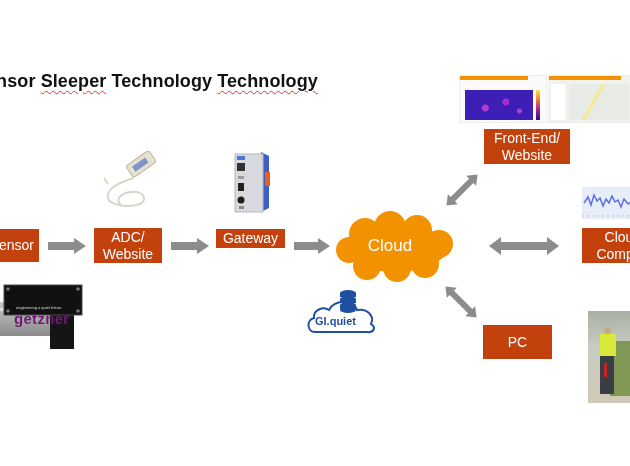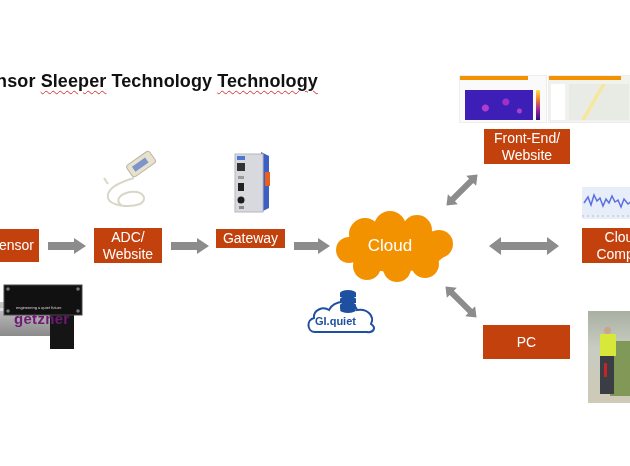--- a/index.html
+++ b/index.html
@@ -31,21 +31,21 @@
   <span>Gateway</span>
 </div>
 <div class="box" style="left:484px; top:129px; width:86px; height:35px;">
   <span>Front-End/
 Website</span>
 </div>
 <div class="box" style="left:582px; top:228px; width:60px; height:35px;">
   <span style="padding-left:14px;">Clou
 Compu</span>
 </div>
-<div class="box" style="left:483px; top:325px; width:87px; height:34px;">
+<div class="box" style="left:483px; top:325px; width:69px; height:34px;">
   <span>PC</span>
 </div>
 
 <div class="photo" style="left:335px; top:210px; width:120px; height:72px;">
   <svg width="120" height="72" viewBox="0 0 120 72">
     <g fill="#f39200">
       <ellipse cx="60" cy="38" rx="52" ry="24"></ellipse>
       <circle cx="30" cy="24" r="16"></circle>
       <circle cx="55" cy="17" r="16"></circle>
       <circle cx="82" cy="20" r="15"></circle>

